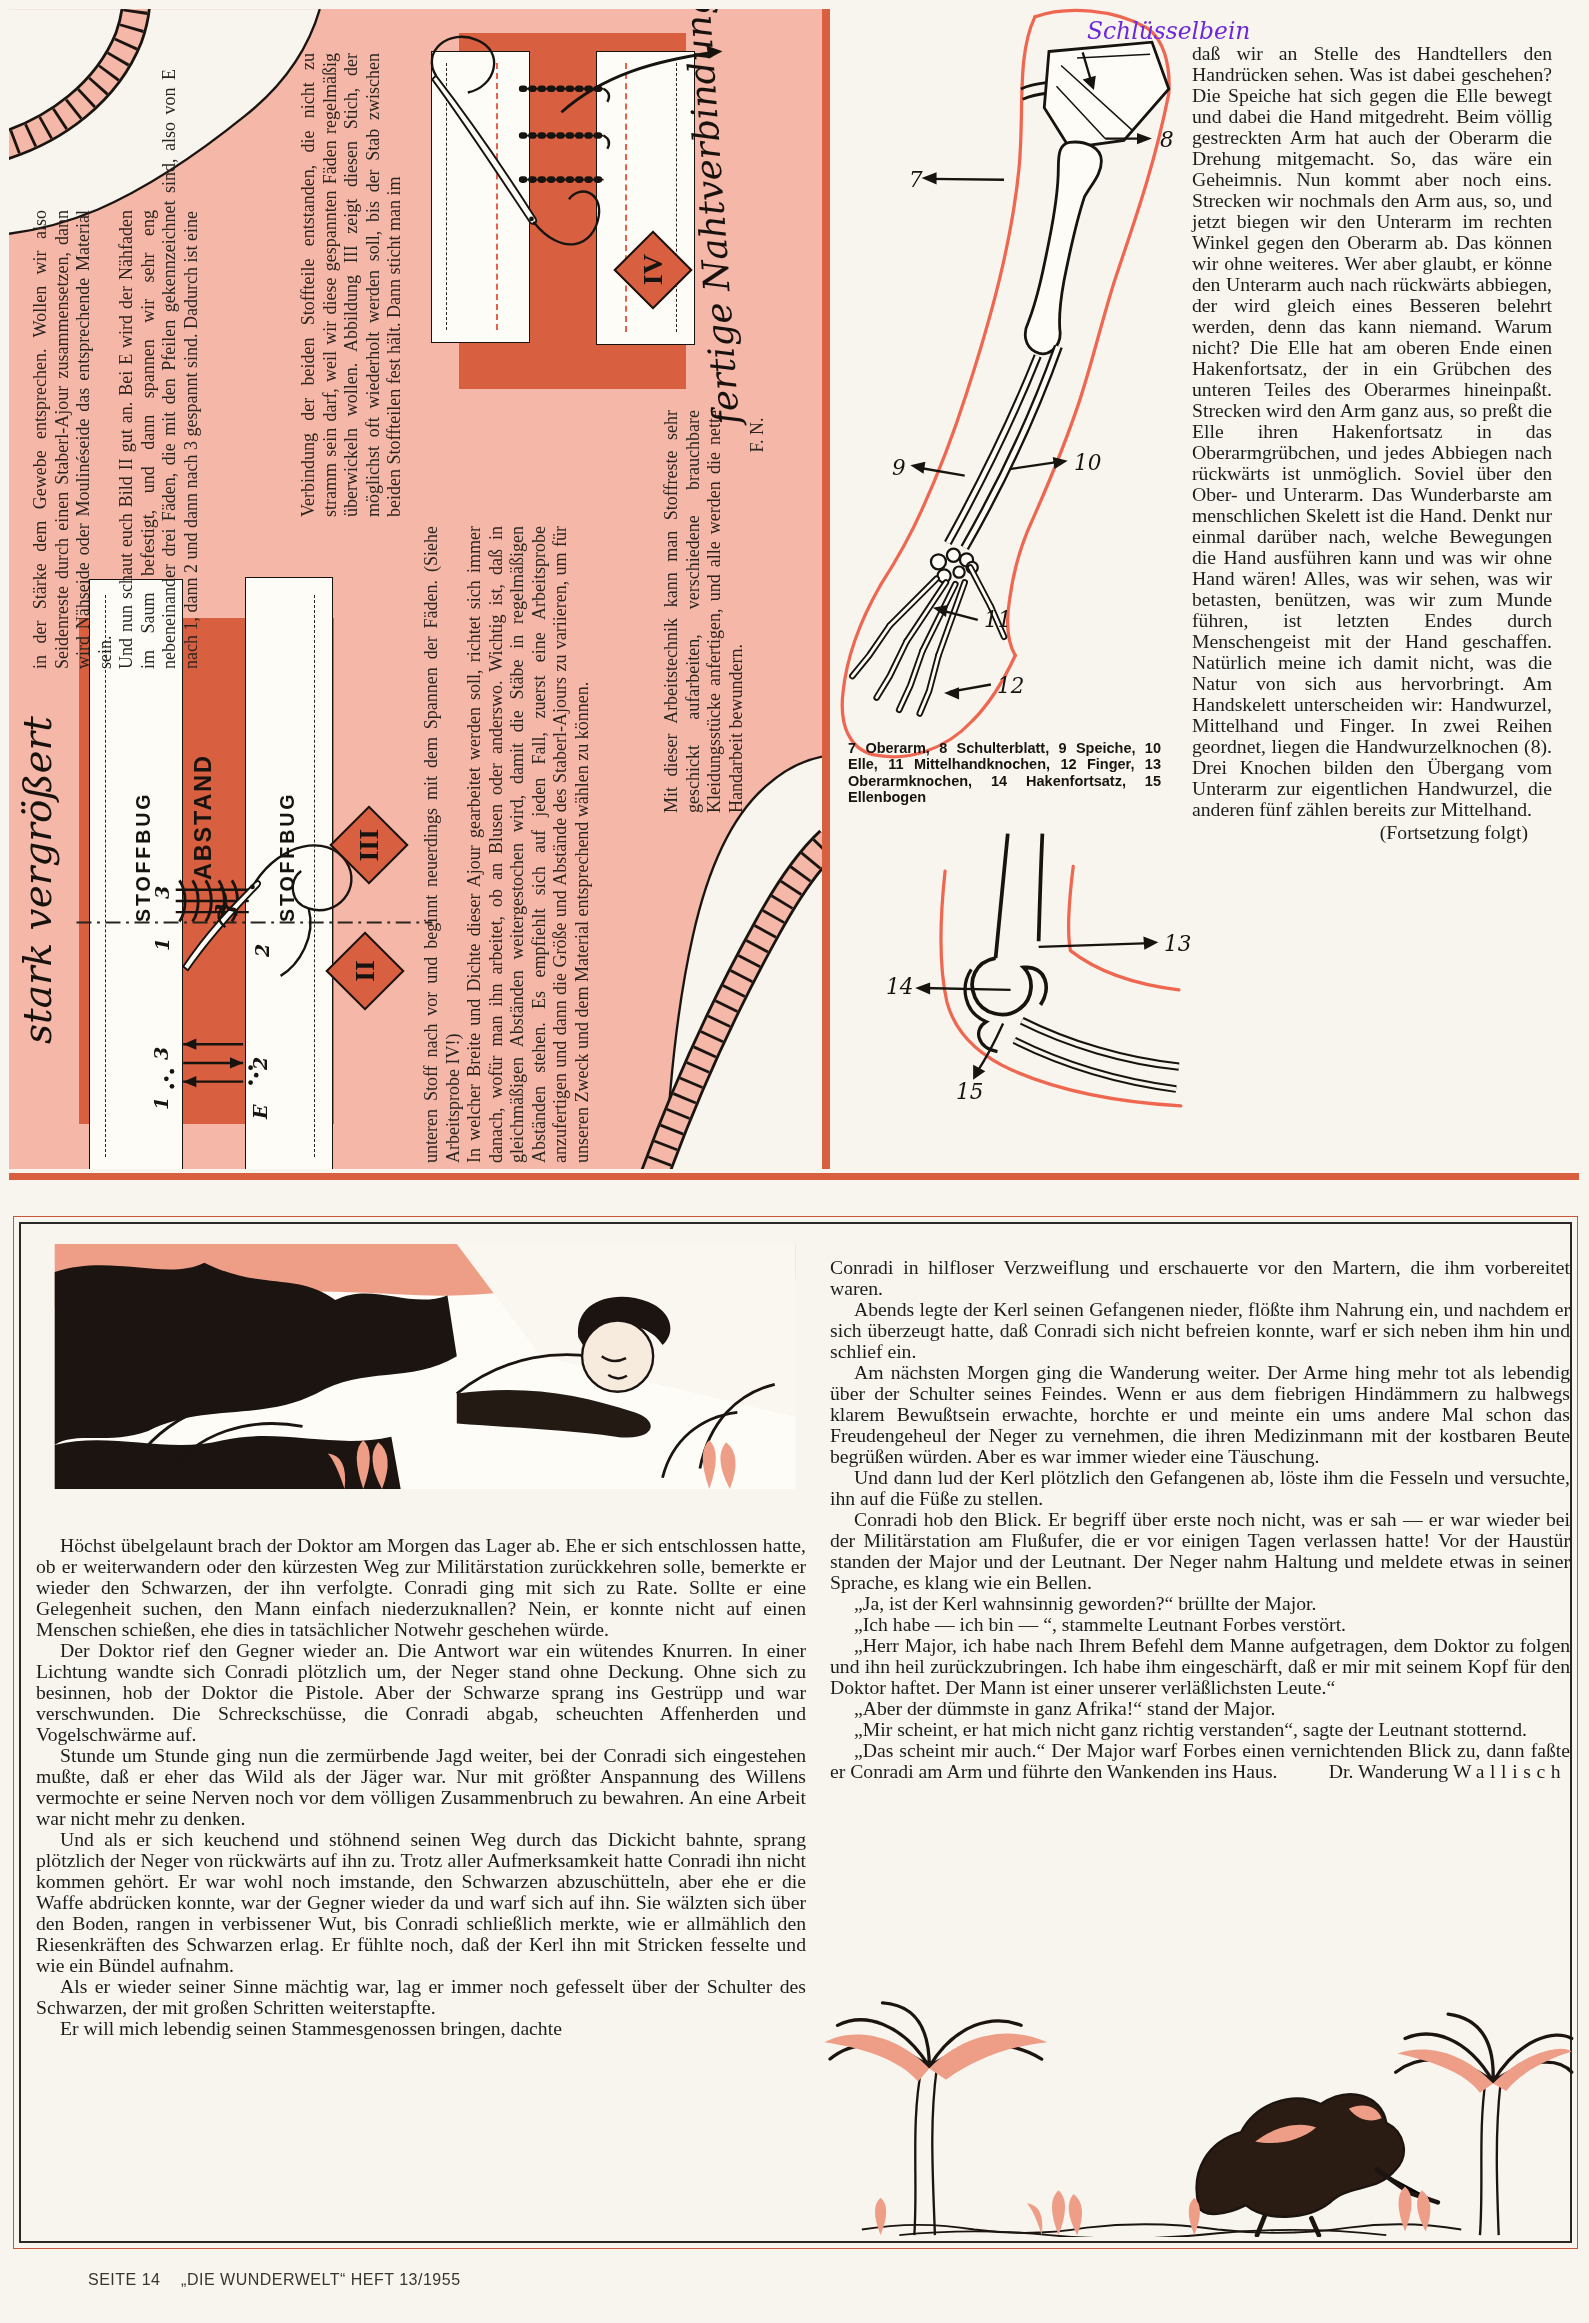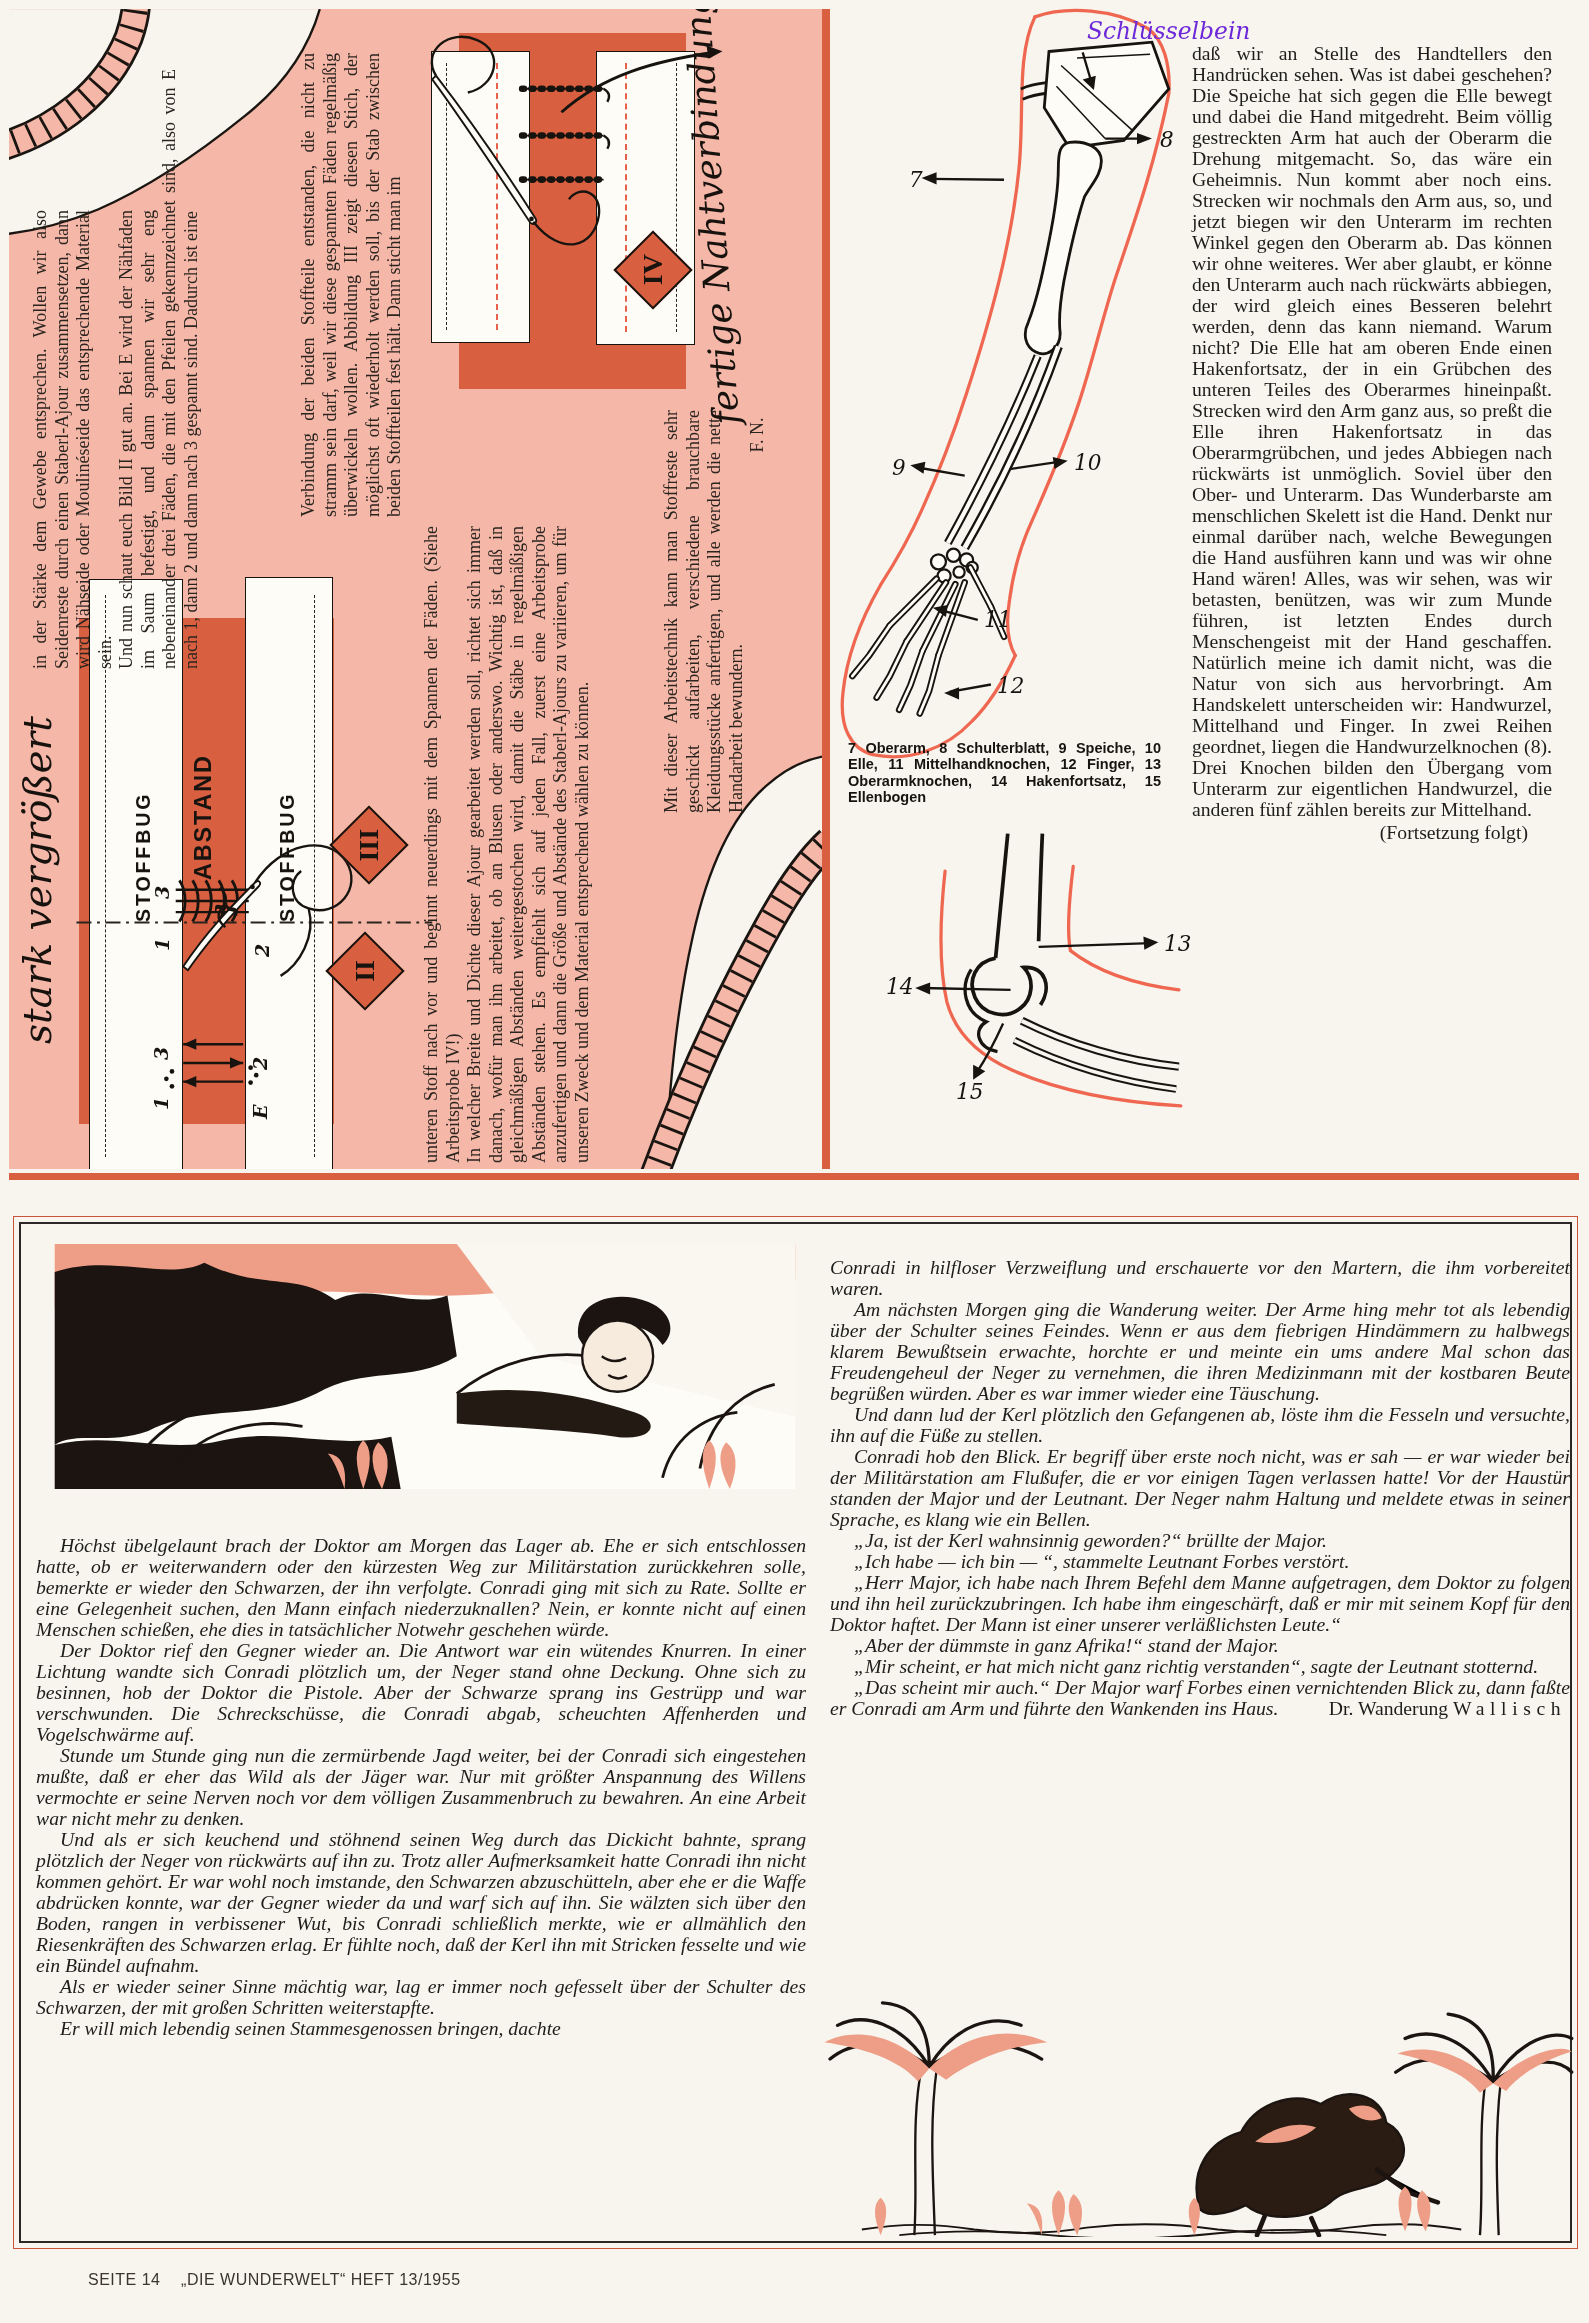--- a/index.html
+++ b/index.html
@@ -36,21 +36,21 @@
                font-size:14.5px;line-height:16.4px;text-align:justify;color:#17130f;}
   .article-col{position:absolute;left:1192px;top:43px;width:360px;
                font-size:19.7px;line-height:21px;text-align:justify;}
   .article-col .cont{text-align:right;padding-right:24px;margin-top:1.9px;}
   
   .section-rule{position:absolute;left:9.4px;top:1173px;width:1570px;height:6.6px;background:#d95f41;}
   .story-frame{position:absolute;left:13px;top:1216px;width:1563px;height:1031px;
                border:1.9px solid #c8543c;}
   .story-inner{position:absolute;left:4.7px;top:4.7px;right:4.7px;bottom:4.7px;border:2.8px solid #2b2724;}
   .story-col{position:absolute;font-size:19.7px;line-height:21px;text-align:justify;}
-  .story-col p{margin:0;text-indent:24px;font-style:italic;}
+  .story-col p{margin:0;text-indent:24px;}
   .story-col.cont p:first-child{text-indent:0;}
   .byline{text-align:right;margin-top:-21px;padding-right:3.7px;}
   .byline b{font-weight:400;letter-spacing:5.6px;text-align:right;}
   .footer{position:absolute;left:88px;top:2271px;font-family:"Liberation Sans",sans-serif;
           font-weight:400;font-size:16px;letter-spacing:0.5px;color:#3a362f;}
   .footer span{margin-right:20.6px;}
   svg{display:block;}
 </style>
 </head>
 <body>
@@ -297,20 +297,21 @@
       <p>Höchst übelgelaunt brach der Doktor am Morgen das Lager ab. Ehe er sich entschlossen hatte, ob er weiterwandern oder den kürzesten Weg zur Militärstation zurückkehren solle, bemerkte er wieder den Schwarzen, der ihn verfolgte. Conradi ging mit sich zu Rate. Sollte er eine Gelegenheit suchen, den Mann einfach niederzuknallen? Nein, er konnte nicht auf einen Menschen schießen, ehe dies in tatsächlicher Notwehr geschehen würde.</p>
       <p>Der Doktor rief den Gegner wieder an. Die Antwort war ein wütendes Knurren. In einer Lichtung wandte sich Conradi plötzlich um, der Neger stand ohne Deckung. Ohne sich zu besinnen, hob der Doktor die Pistole. Aber der Schwarze sprang ins Gestrüpp und war verschwunden. Die Schreckschüsse, die Conradi abgab, scheuchten Affenherden und Vogelschwärme auf.</p>
       <p>Stunde um Stunde ging nun die zermürbende Jagd weiter, bei der Conradi sich eingestehen mußte, daß er eher das Wild als der Jäger war. Nur mit größter Anspannung des Willens vermochte er seine Nerven noch vor dem völligen Zusammenbruch zu bewahren. An eine Arbeit war nicht mehr zu denken.</p>
       <p>Und als er sich keuchend und stöhnend seinen Weg durch das Dickicht bahnte, sprang plötzlich der Neger von rückwärts auf ihn zu. Trotz aller Aufmerksamkeit hatte Conradi ihn nicht kommen gehört. Er war wohl noch imstande, den Schwarzen abzuschütteln, aber ehe er die Waffe abdrücken konnte, war der Gegner wieder da und warf sich auf ihn. Sie wälzten sich über den Boden, rangen in verbissener Wut, bis Conradi schließlich merkte, wie er allmählich den Riesenkräften des Schwarzen erlag. Er fühlte noch, daß der Kerl ihn mit Stricken fesselte und wie ein Bündel aufnahm.</p>
       <p>Als er wieder seiner Sinne mächtig war, lag er immer noch gefesselt über der Schulter des Schwarzen, der mit großen Schritten weiterstapfte.</p>
       <p>Er will mich lebendig seinen Stammesgenossen bringen, dachte</p>
     </div>
 
   <div class="story-col cont" style="left:830px;top:1257px;width:740px;">
   <p>Conradi in hilfloser Verzweiflung und erschauerte vor den Martern, die ihm vorbereitet waren.</p>
+      <p>Abends legte der Kerl seinen Gefangenen nieder, flößte ihm Nahrung ein, und nachdem er sich überzeugt hatte, daß Conradi sich nicht befreien konnte, warf er sich neben ihm hin und schlief ein.</p>
       <p>Am nächsten Morgen ging die Wanderung weiter. Der Arme hing mehr tot als lebendig über der Schulter seines Feindes. Wenn er aus dem fiebrigen Hindämmern zu halbwegs klarem Bewußtsein erwachte, horchte er und meinte ein ums andere Mal schon das Freudengeheul der Neger zu vernehmen, die ihren Medizinmann mit der kostbaren Beute begrüßen würden. Aber es war immer wieder eine Täuschung.</p>
       <p>Und dann lud der Kerl plötzlich den Gefangenen ab, löste ihm die Fesseln und versuchte, ihn auf die Füße zu stellen.</p>
       <p>Conradi hob den Blick. Er begriff über erste noch nicht, was er sah — er war wieder bei der Militärstation am Flußufer, die er vor einigen Tagen verlassen hatte! Vor der Haustür standen der Major und der Leutnant. Der Neger nahm Haltung und meldete etwas in seiner Sprache, es klang wie ein Bellen.</p>
       <p>„Ja, ist der Kerl wahnsinnig geworden?“ brüllte der Major.</p>
       <p>„Ich habe — ich bin — “, stammelte Leutnant Forbes verstört.</p>
       <p>„Herr Major, ich habe nach Ihrem Befehl dem Manne aufgetragen, dem Doktor zu folgen und ihn heil zurückzubringen. Ich habe ihm eingeschärft, daß er mir mit seinem Kopf für den Doktor haftet. Der Mann ist einer unserer verläßlichsten Leute.“</p>
       <p>„Aber der dümmste in ganz Afrika!“ stand der Major.</p>
       <p>„Mir scheint, er hat mich nicht ganz richtig verstanden“, sagte der Leutnant stotternd.</p>
       <p>„Das scheint mir auch.“ Der Major warf Forbes einen vernichtenden Blick zu, dann faßte er Conradi am Arm und führte den Wankenden ins Haus.</p>
       <div class="byline"><span>Dr. Wanderung </span><b>Wallisch</b></div>

